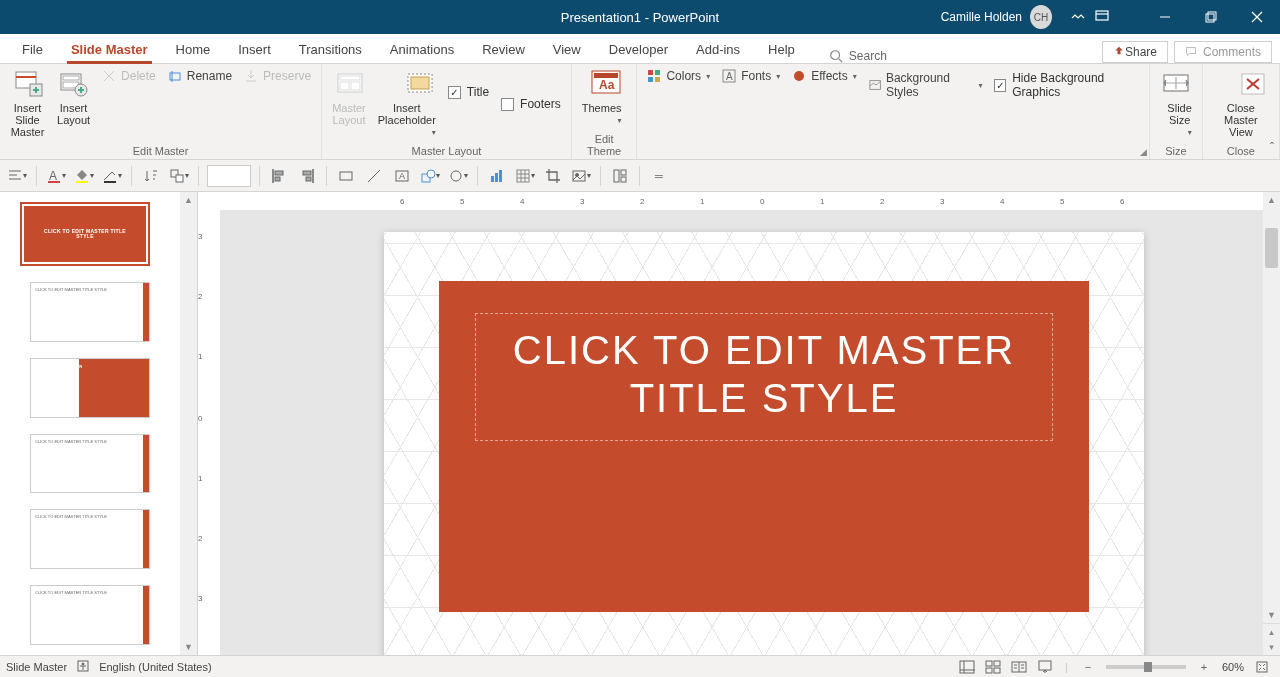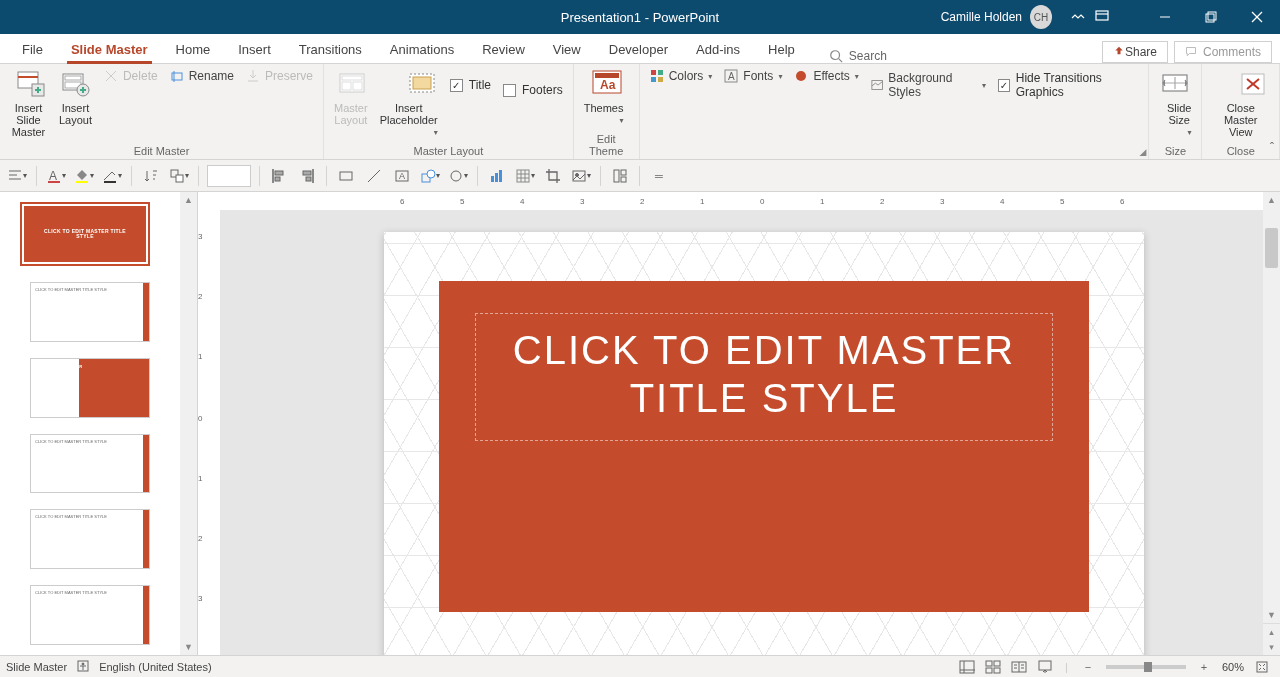--- a/index.html
+++ b/index.html
@@ -251,21 +251,21 @@
         </span>
         <span style="white-space:pre-line">Insert
 Placeholder</span>
         <span style="font-size:8px;color:#666">▾</span>
       </div>
       <div class="rib-small-list" style="padding-top:4px">
         <label class="checkbox-item">
           <span class="checkbox-box">✓</span>
           <span>Title</span>
         </label>
-        <label class="checkbox-item" style="margin-top:10px">
+        <label class="checkbox-item" style="margin-top:24px">
           <span class="checkbox-box"></span>
           <span>Footers</span>
         </label>
       </div>
     </div>
     <div class="group-label">Master Layout</div>
   </div>
 
   <div class="ribbon-group">
     <div class="group-body">
@@ -317,21 +317,21 @@
         <div class="rib-small">
           <svg width="14" height="14" viewBox="0 0 14 14" fill="none" stroke="#888">
               <rect x="1" y="2" width="12" height="10"></rect>
               <path d="M1 8l4-3 3 2 5-4"></path>
             </svg>
           <span>Background Styles</span>
           <span style="font-size:8px;color:#666">▾</span>
         </div>
         <label class="checkbox-item">
           <span class="checkbox-box">✓</span>
-          <span>Hide Transitions Graphics</span>
+          <span>Hide Background Graphics</span>
         </label>
       </div>
     </div>
     <span class="dialog-launcher">◢</span>
   </div>
 
   <div class="ribbon-group">
     <div class="group-body">
       <div class="rib-bigbtn">
         <span class="rib-icon">

